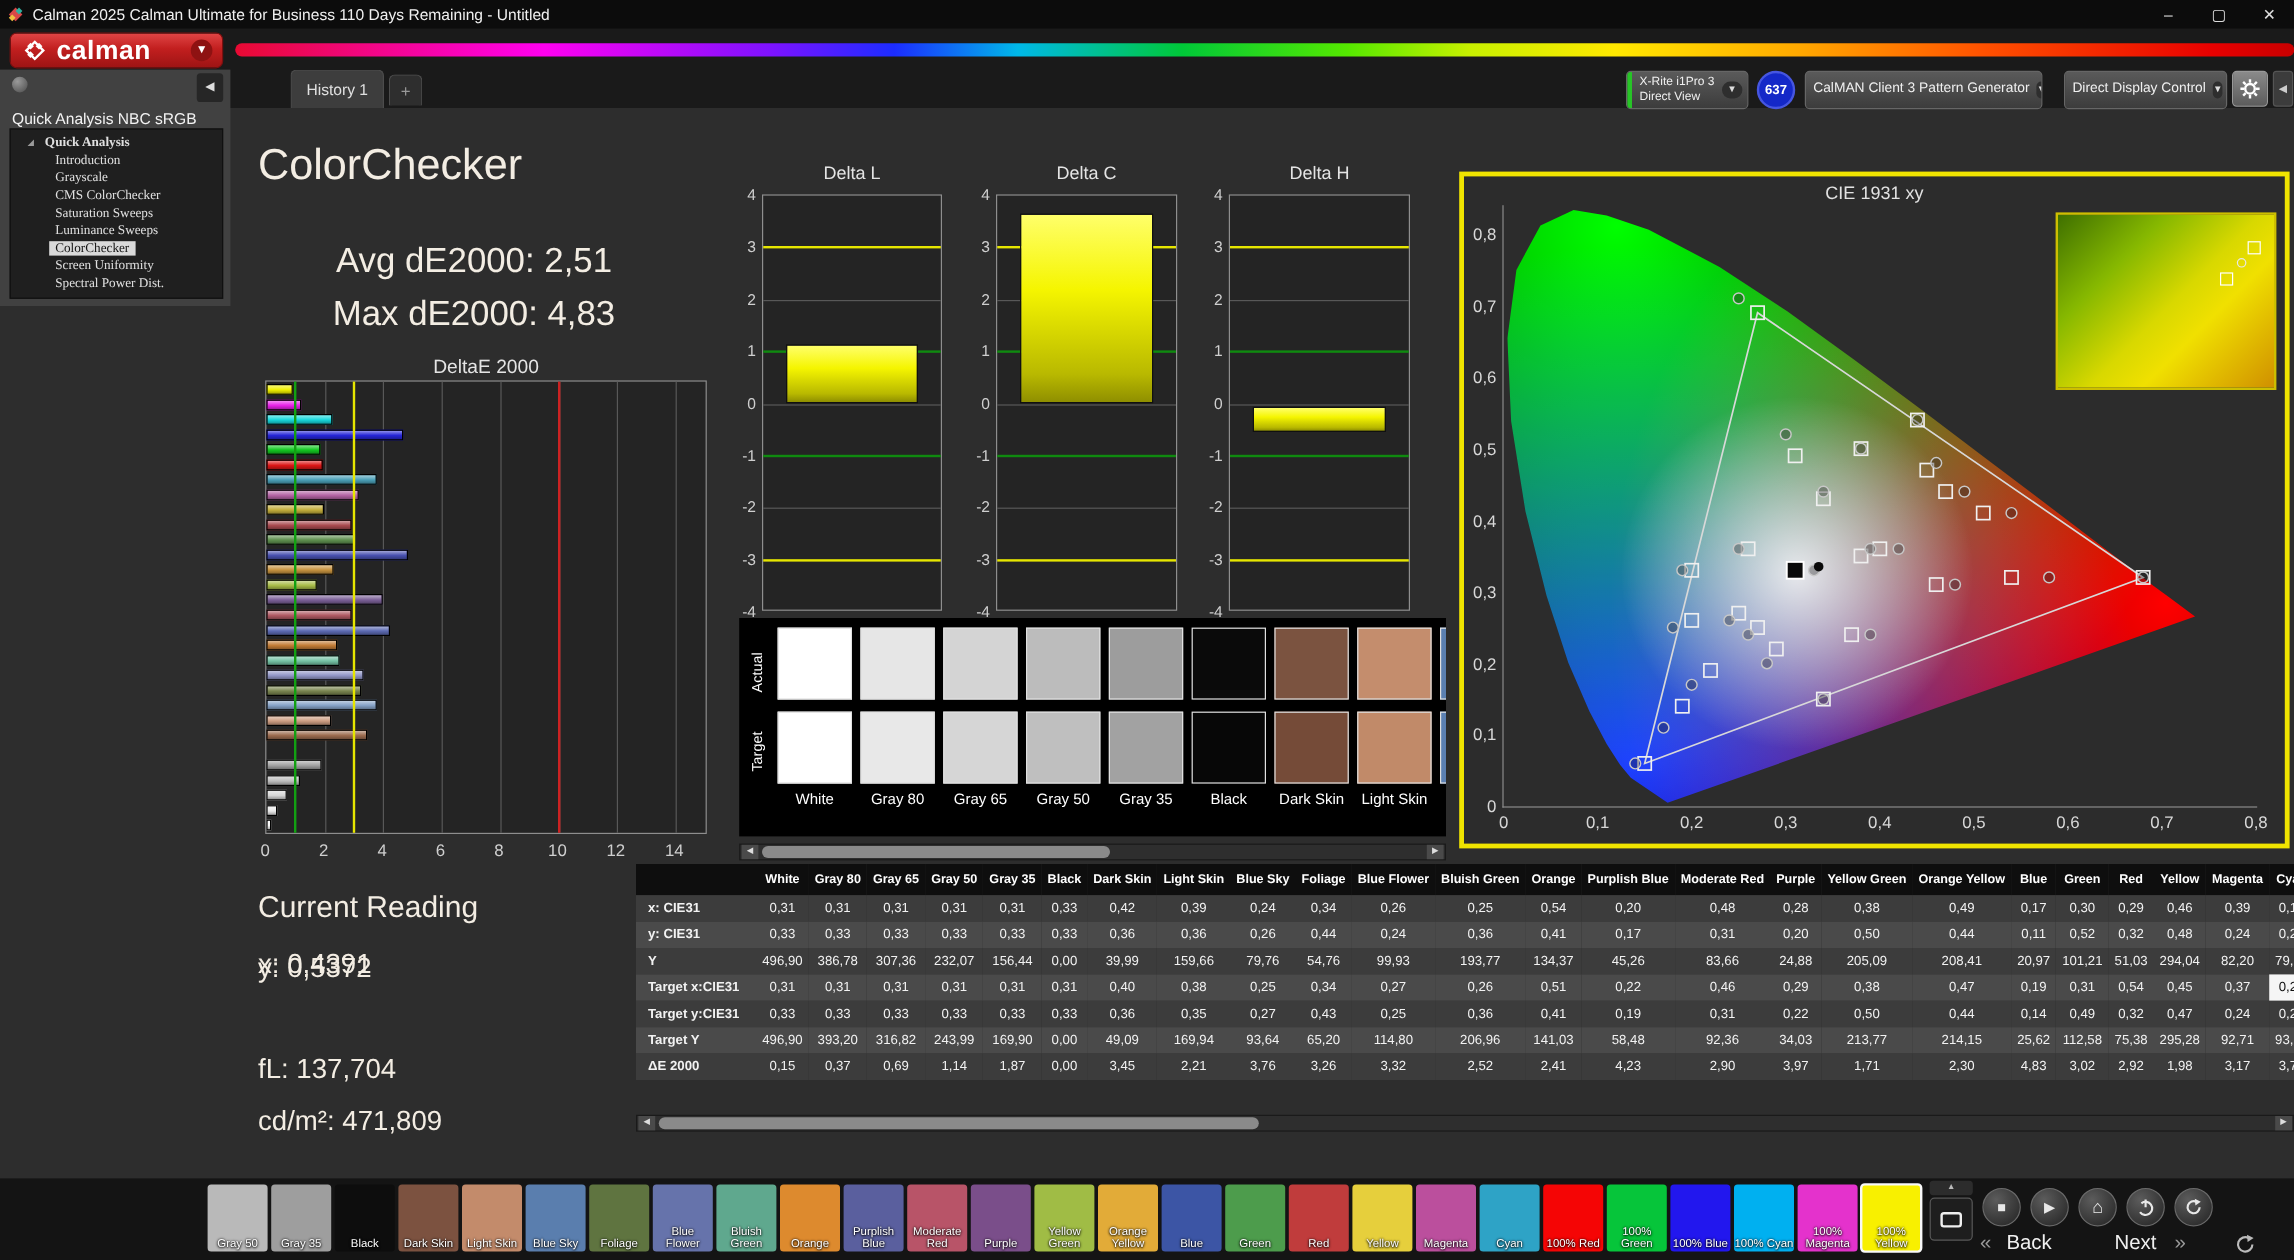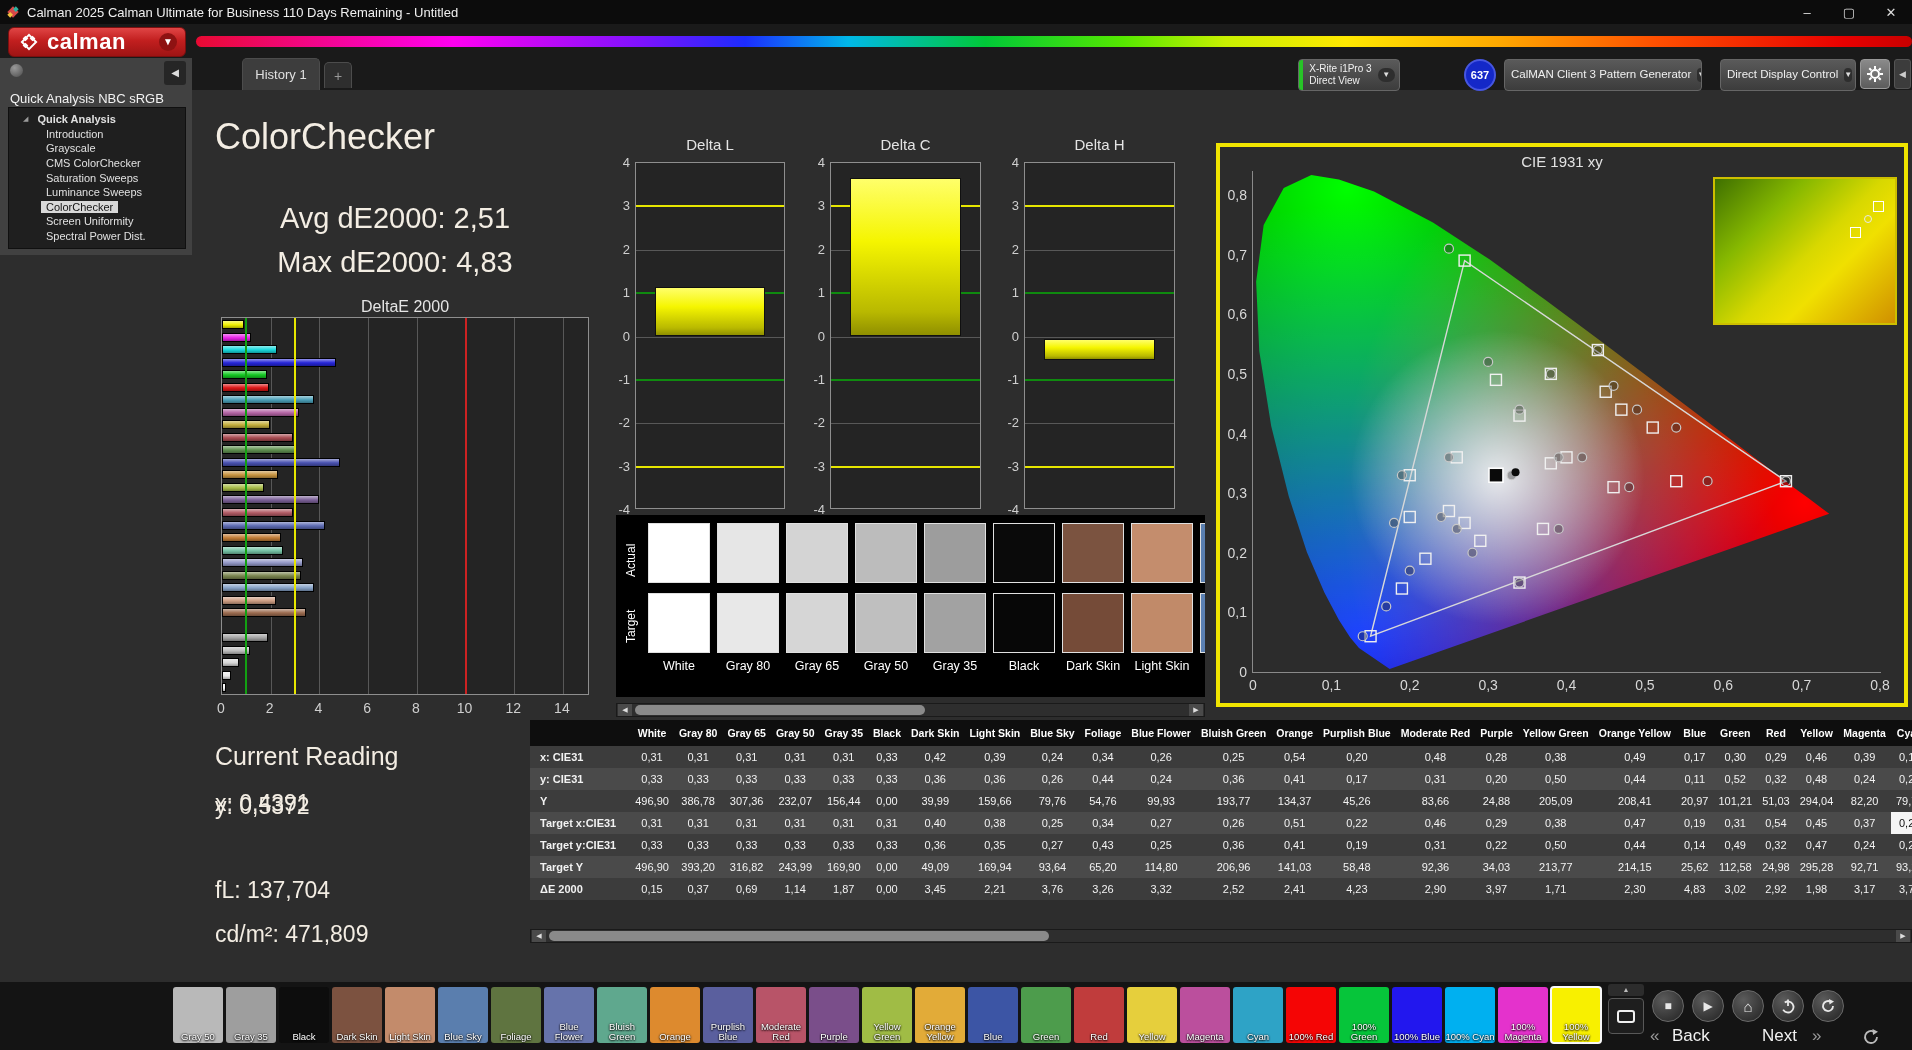--- a/index.html
+++ b/index.html
@@ -53,21 +53,21 @@
   #sidebar .dot { position:absolute; left:10px; top:6px; width:13px; height:13px; border-radius:50%;
                   background:radial-gradient(circle at 35% 30%,#9a9a9a,#4a4a4a); }
   #sidebar .collapse { position:absolute; right:6px; top:3px; width:22px; height:24px; background:#262626;
                        border-radius:3px; color:#ddd; font-size:10px; text-align:center; line-height:24px; }
   #sidebar .sbtitle { position:absolute; left:10px; top:33px; font-size:13px; color:#f2f2f2; }
   #tree { position:absolute; left:8px; top:49px; width:178px; height:142px; background:#1f1f1f; border:1px solid #101010;
           padding-top:4px; overflow:hidden; }
   .tree-item { height:14.6px; display:flex; align-items:center; font-size:11px; color:#e0e0e0; white-space:nowrap; }
   .tree-item .exp { color:#9a9a9a; font-size:7px; margin-right:4px; }
   .tree-item.bold .lbl { font-weight:bold; }
-  .tree-item .lbl { padding:0 5px; }
+  .tree-item .lbl { padding:0 5px;font-family:Liberation Serif, serif; }
   .tree-item.selected .lbl { background:#d9d9d9; color:#141414; }
 
   
   #page-title { position:absolute; left:215px; top:116px; font-size:36px; color:#f3ede3; }
   #avg-line { position:absolute; left:200px; top:202px; width:390px; text-align:center; font-size:29px; color:#f3ede3; }
   #max-line { position:absolute; left:200px; top:246px; width:390px; text-align:center; font-size:29px; color:#f3ede3; }
 
   
   .plotbox { position:absolute; background:#242424; border:1px solid #8e8e8e; }
   .chart-title { position:absolute; text-align:center; color:#e4e4e4; }
@@ -185,21 +185,21 @@
     </div>
     <div id="rainbow"></div>
 
     <div class="tab" style="left:242px;width:78px;">
       <span>History 1</span>
     </div>
     <div class="tab plus" style="left:324px;top:38px;width:28px;height:26px;">
       <span>+</span>
     </div>
 
-    <div class="dropdown" style="left:1298px;width:102px;">
+    <div class="dropdown" style="left:1355px;width:102px;">
       <div class="stripe" id="meter-stripe" style="background: rgb(39, 196, 39);"></div>
       <div class="dtext two">
         <div>X-Rite i1Pro 3</div>
         <div>Direct View</div>
       </div>
       <div class="chev">▼</div>
     </div>
     <div id="badge-637" style="left:1464px;">
       <span>637</span>
     </div>
@@ -606,21 +606,21 @@
             <td>114,80</td>
             <td>206,96</td>
             <td>141,03</td>
             <td>58,48</td>
             <td>92,36</td>
             <td>34,03</td>
             <td>213,77</td>
             <td>214,15</td>
             <td>25,62</td>
             <td>112,58</td>
-            <td>24,98</td>
+            <td>75,38</td>
             <td>295,28</td>
             <td>92,71</td>
             <td>93,29</td>
           </tr>
           <tr class="r-even">
             <td class="rlab">ΔE 2000</td>
             <td>0,15</td>
             <td>0,37</td>
             <td>0,69</td>
             <td>1,14</td>

